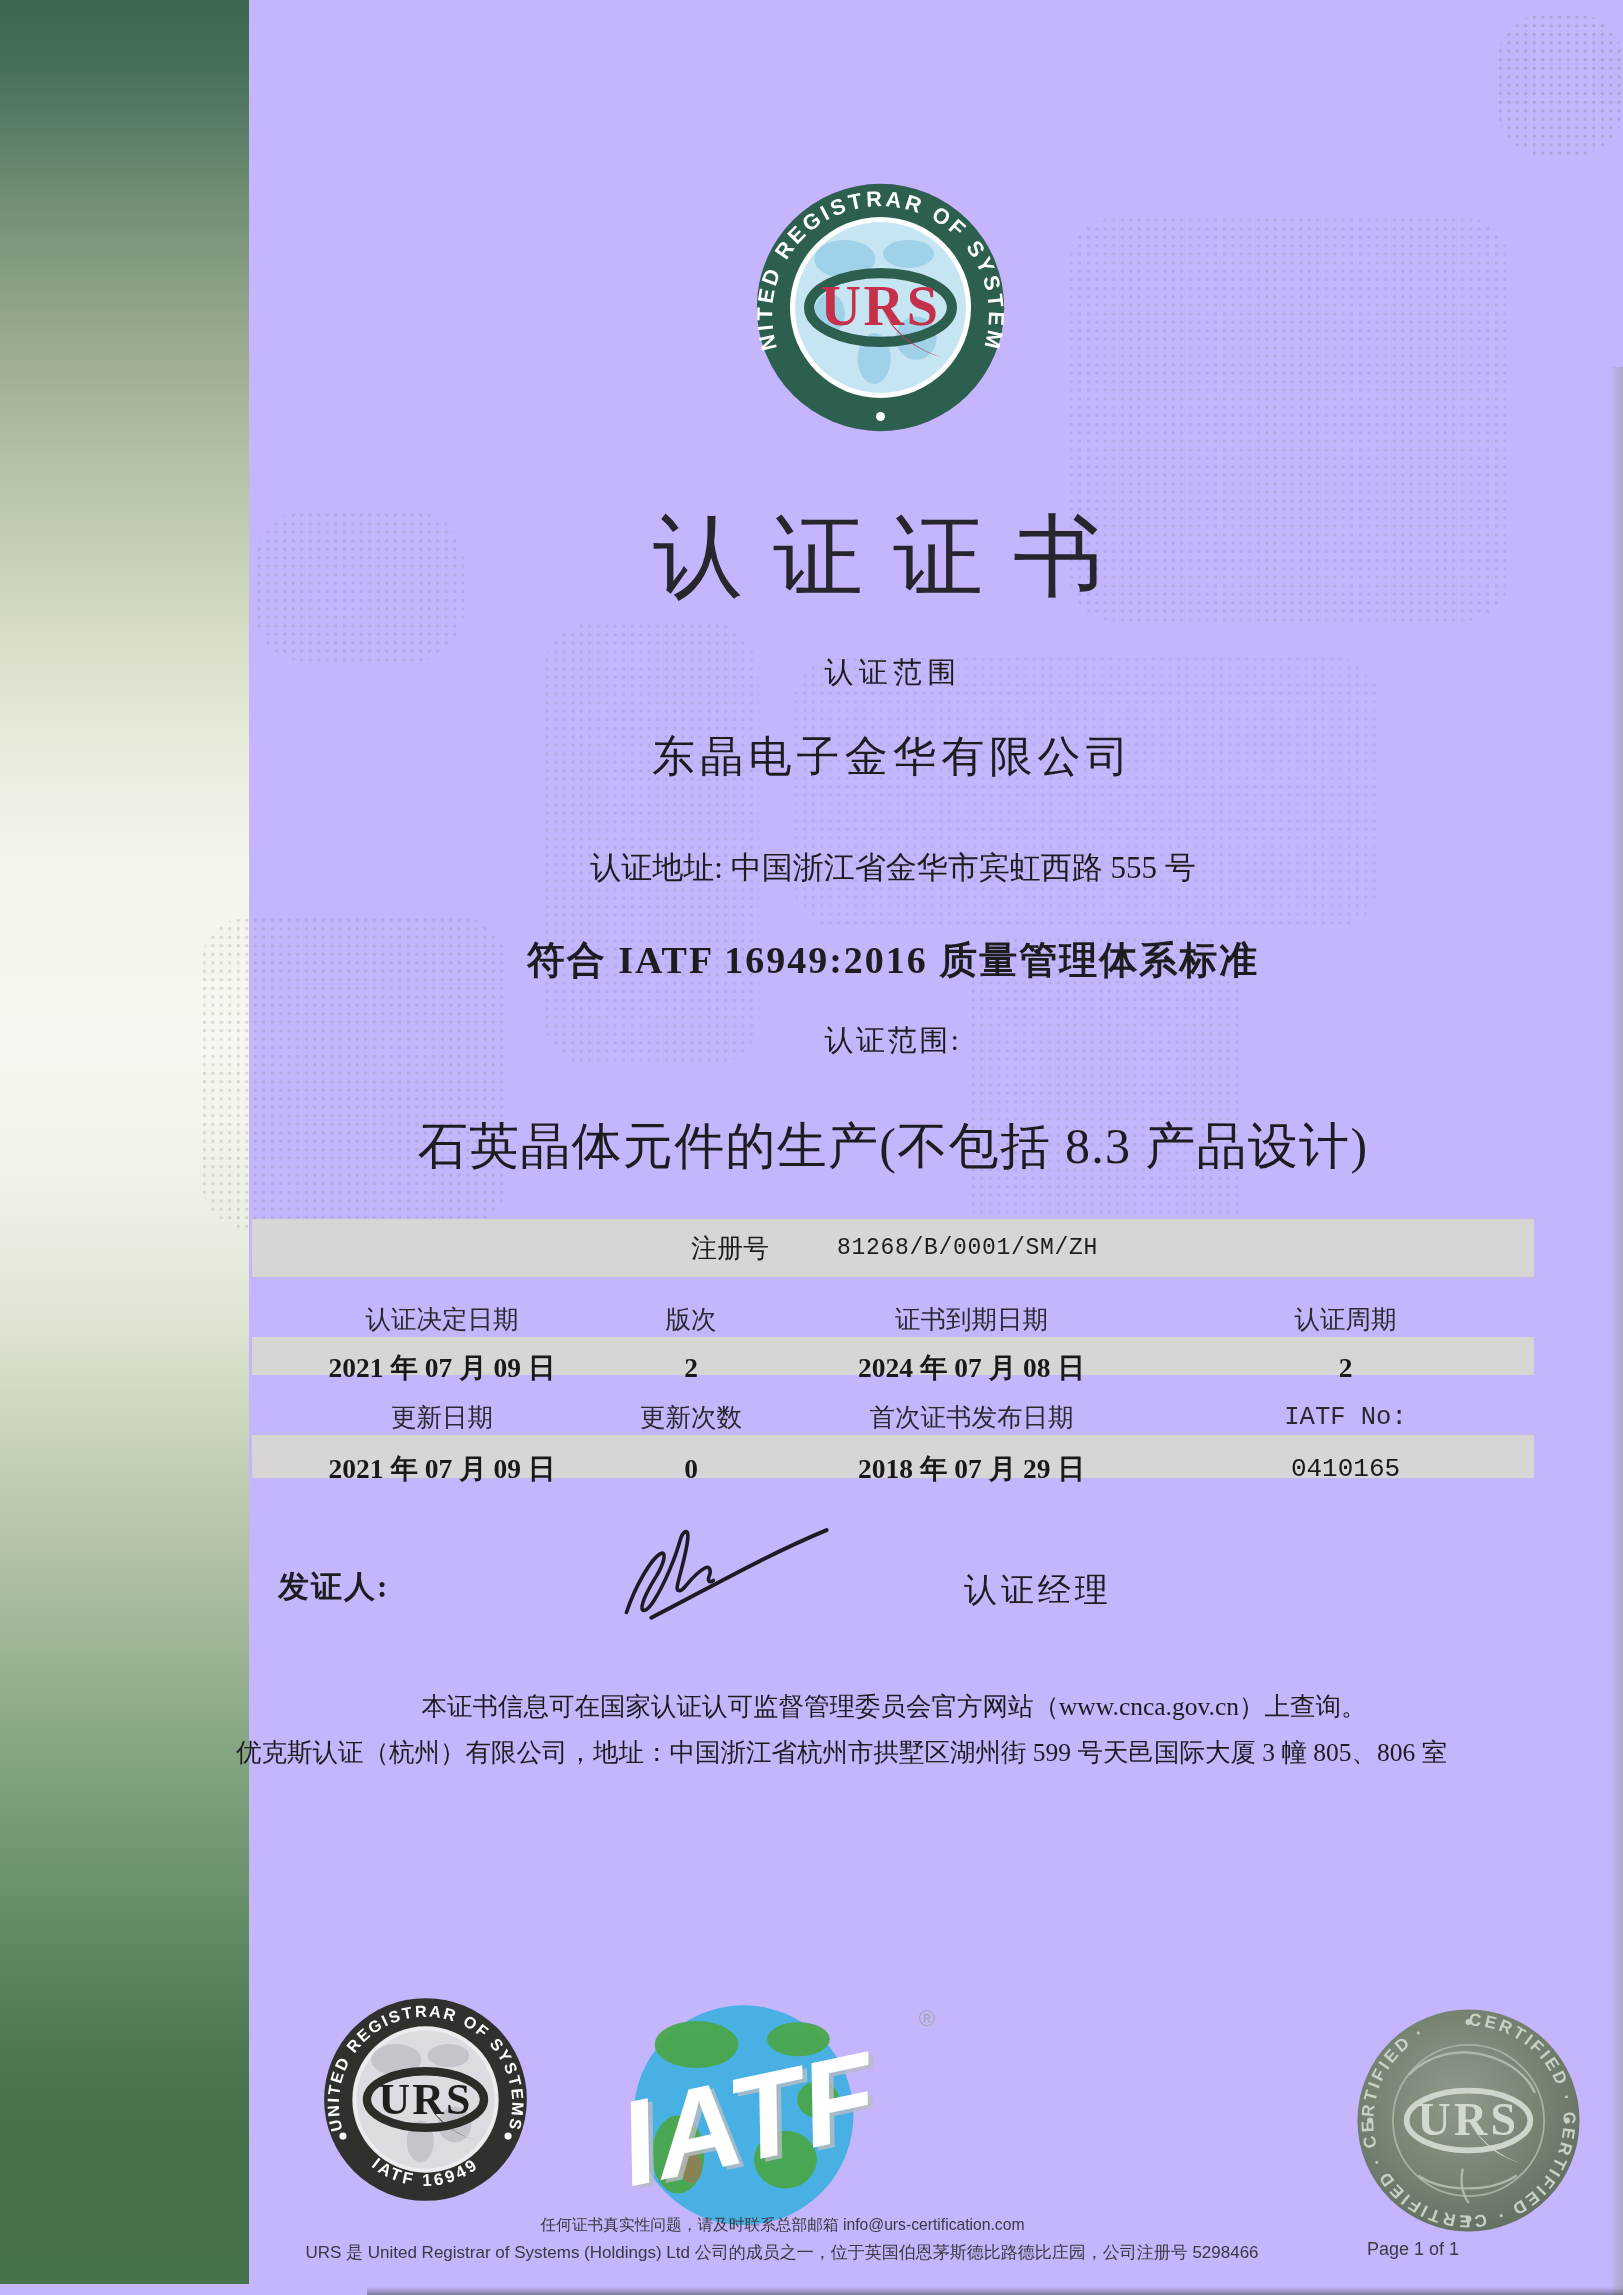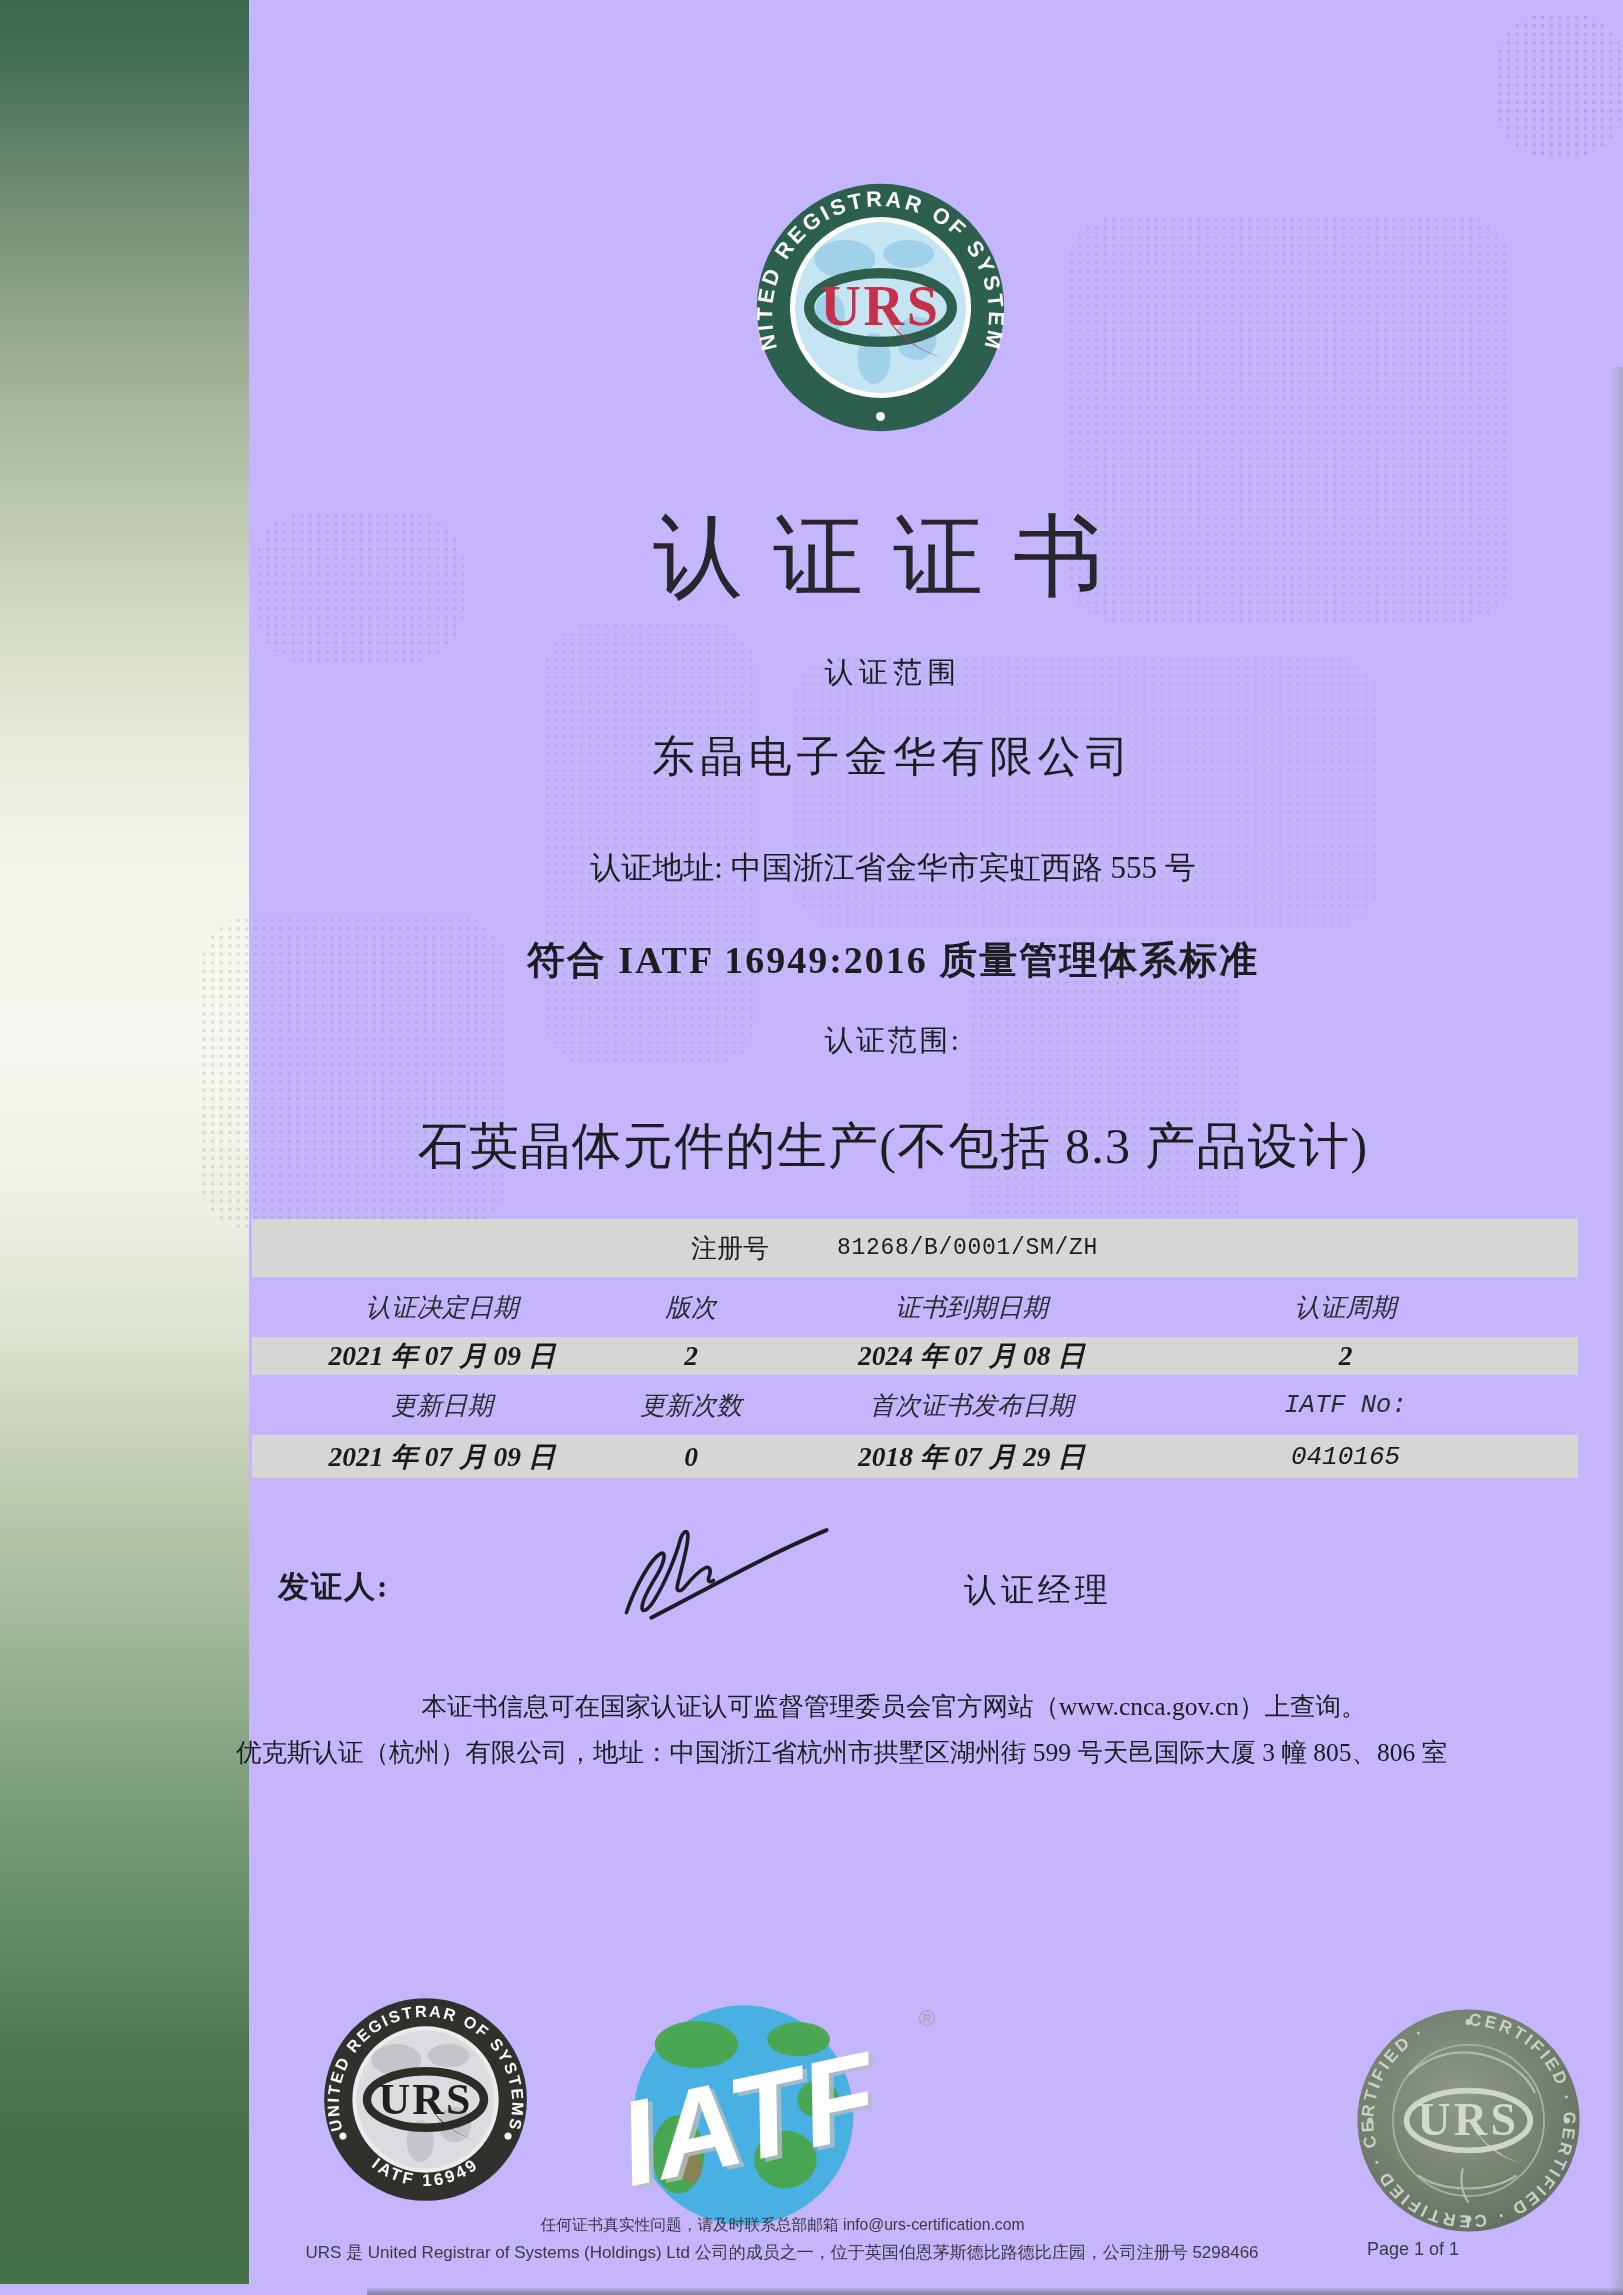--- a/index.html
+++ b/index.html
@@ -28,23 +28,23 @@
   #granted{top:653px;font-size:29px;letter-spacing:5.2px;}
   #company{top:728px;font-size:43px;letter-spacing:5.2px;}
   #credit{top:806px;font-size:28px;}
   #credit b{letter-spacing:1.3px;}
   #address{top:847px;font-size:31px;}
   #standard{top:935px;font-size:38px;font-weight:bold;letter-spacing:2px;}
   #scope-label{top:1021px;font-size:29px;letter-spacing:2.6px;}
   #scope{top:1113px;font-size:50px;letter-spacing:1.3px;}
 
   
-  .band{left:252px;width:1282px;background:#d7d6d4;padding-left:44px;}
+  .band{left:252px;width:1282px;background:#d7d6d4;}
   .rowline{left:252px;width:1282px;}
-  .cell{position:absolute;top:0;height:100%;display:flex;align-items:center;justify-content:center;font-style:italic;}
+  .cell{position:absolute;top:12px;height:100%;display:flex;align-items:center;justify-content:center;}
   .c1{left:0;width:380px;} .c2{left:380px;width:118px;} .c3{left:497px;width:445px;} .c4{left:943px;width:301px;}
   .hdr{font-size:25.5px;color:#2a2a2e;}
   .val{font-size:27.5px;font-weight:bold;color:#19191c;}
   .mono{font-family:"Liberation Mono", monospace;}
   #reg-band{top:1219px;height:58px;}
   #reg-label{position:absolute;left:439px;top:0;height:100%;display:flex;align-items:center;font-size:26px;}
   #reg-number{position:absolute;left:585px;top:0;height:100%;display:flex;align-items:center;
               font-size:23px;font-family:"Liberation Mono", monospace;letter-spacing:0.7px;}
   #hrow1{top:1277px;height:60px;}
   #vband1{top:1337px;height:38px;}

